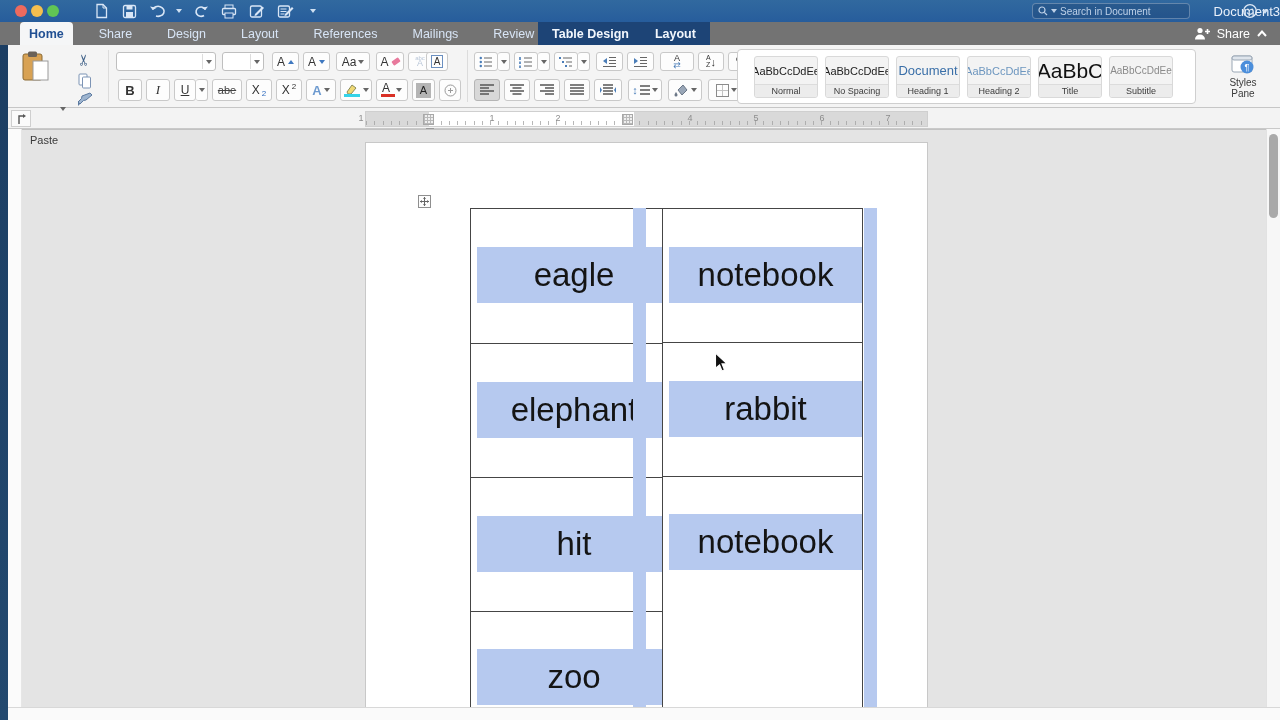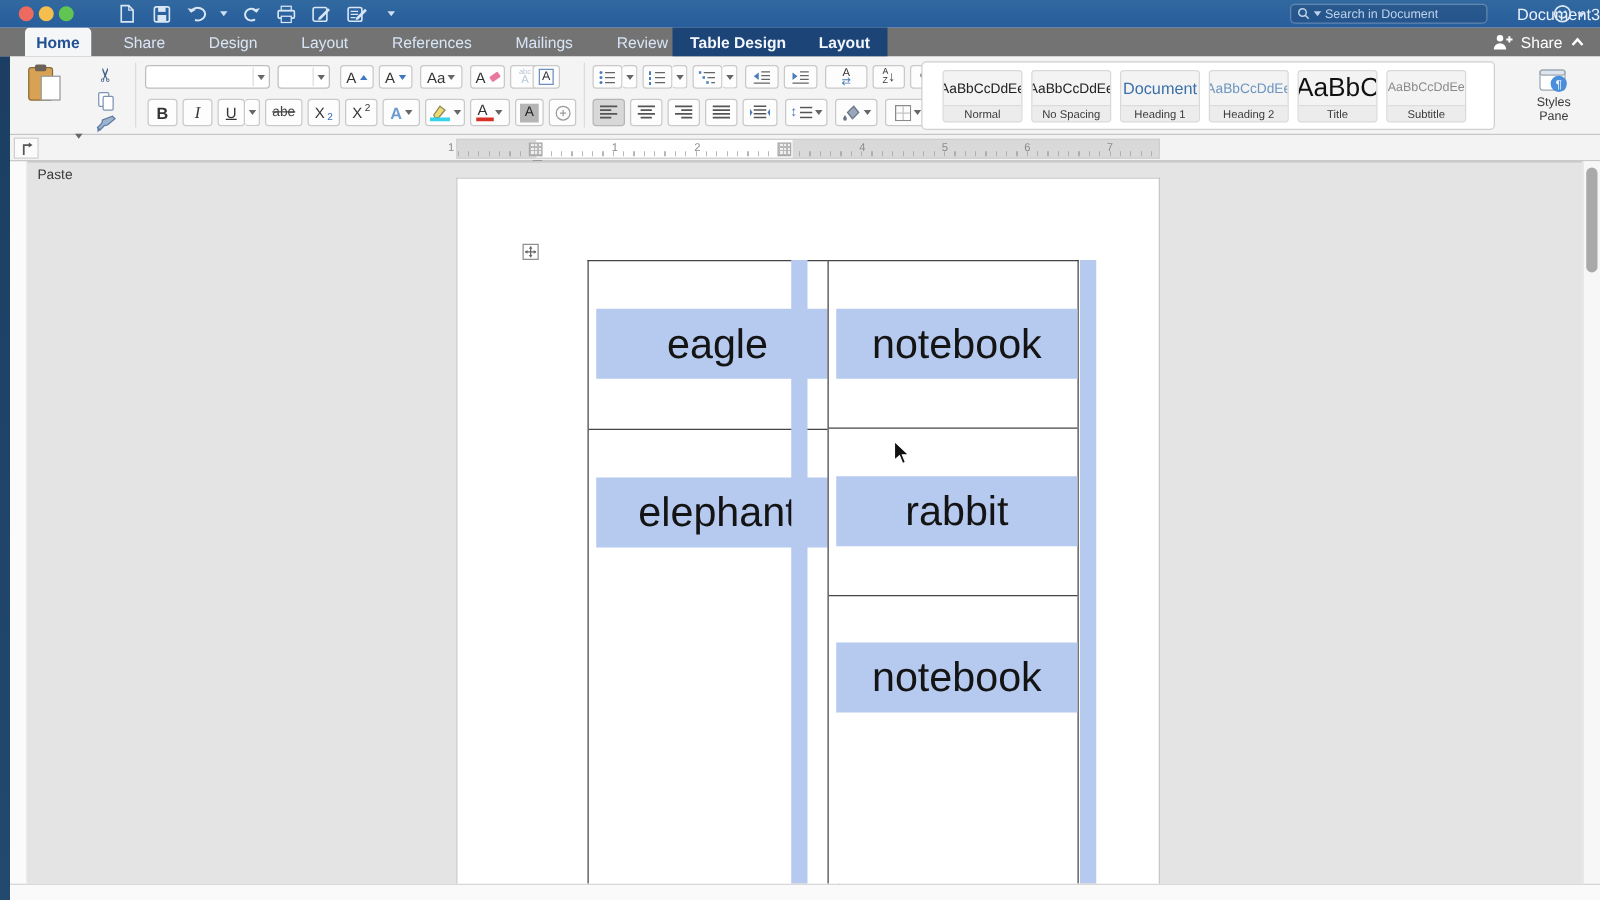--- a/index.html
+++ b/index.html
@@ -498,20 +498,26 @@
       </svg>
   </div>
   <div id="table-layer">
       <div class="tcol" style="left: 430px; width: 202px; height: 499px; margin-left: 40px;">
         <div class="trow" style="height: 135px;">
           <div class="band">eagle</div>
         </div>
         <div class="trow" style="height: 134px;">
           <div class="band">elephant</div>
         </div>
+        <div class="trow" style="height: 134px;">
+          <div class="band">hit</div>
+        </div>
+        <div class="trow" style="height: 96px;">
+          <div class="band" style="top: 37px;">zoo</div>
+        </div>
       </div>
       <div class="hlstrip" style="left: 633px;"></div>
       <div class="tcol" style="left: 662px; width: 201px; height: 499px;">
         <div class="trow" style="height: 134px;">
           <div class="band">notebook</div>
         </div>
         <div class="trow" style="height: 134px;">
           <div class="band">rabbit</div>
         </div>
         <div class="trow" style="height: 96px;">

